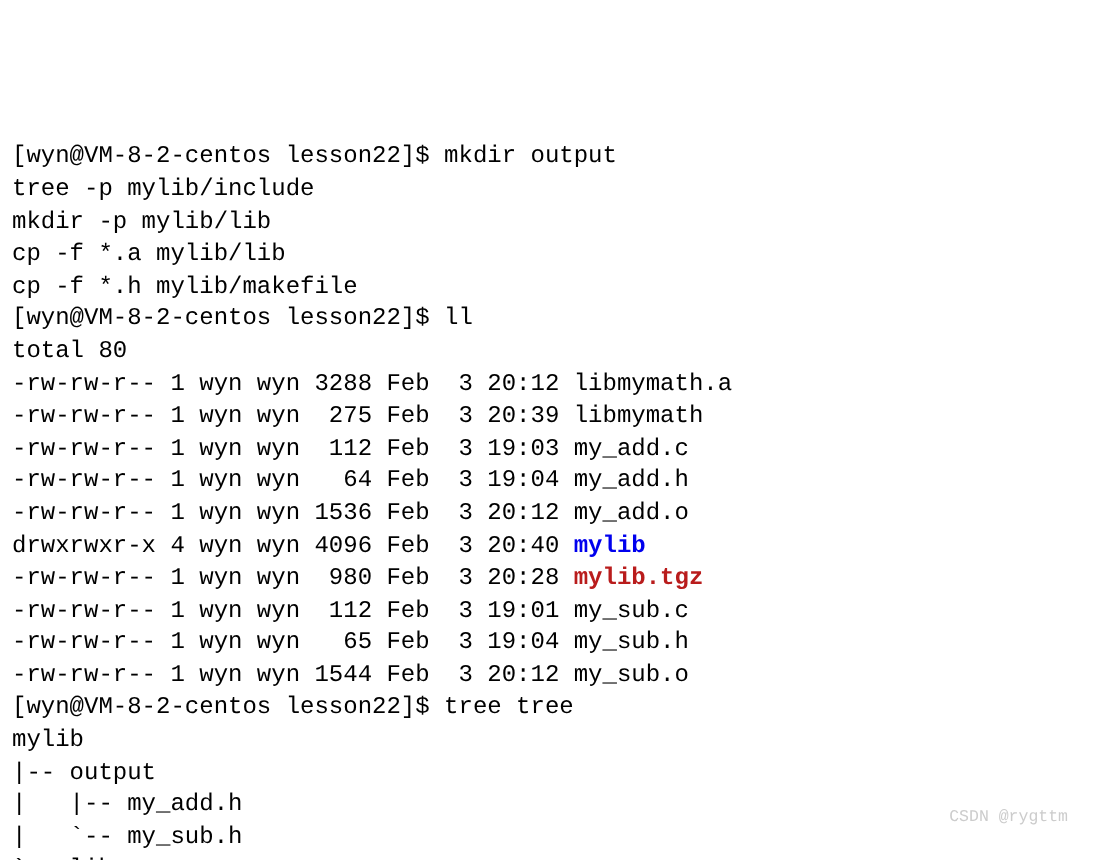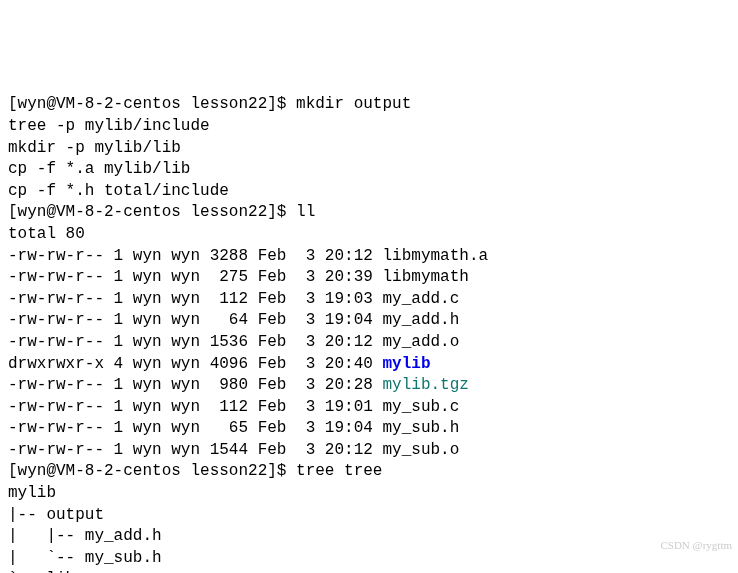--- a/index.html
+++ b/index.html
@@ -6,41 +6,41 @@
       font-family: "Courier New", monospace;
       font-size: 16px;
       background: #ffffff;
       color: #000000;
       margin: 0;
       padding: 8px;
       white-space: pre;
       line-height: 1.35;
     }
     .blue { color: #0000ee; font-weight: bold; }
-    .red { color: #0f766e; font-weight: normal; }
+    .red { color: #b91c1c; font-weight: bold; }
     .watermark {
       position: fixed;
       bottom: 20px;
-      right: 6px;
+      right: 26px;
       color: #cccccc;
-      font-family: Liberation Serif, serif;
+      font-family: Liberation Mono, monospace;
       font-size: 11px;
       white-space: normal;
     }
   </style>
 </head>
 <body>
 
 
 
 <div><span>[wyn@VM-8-2-centos lesson22]$ </span><span>mkdir output</span>
 <span>tree -p mylib/include</span>
 <span>mkdir -p mylib/lib</span>
 <span>cp -f *.a mylib/lib</span>
-<span>cp -f *.h total/include</span>
+<span>cp -f *.h mylib/makefile</span>
 <span>[wyn@VM-8-2-centos lesson22]$ </span><span>ll</span>
 <span>total 80</span>
 <div id="file-list">-rw-rw-r-- 1 wyn wyn 3288 Feb  3 20:12 <span>libmymath.a</span>
 -rw-rw-r-- 1 wyn wyn  275 Feb  3 20:39 <span>libmymath</span>
 -rw-rw-r-- 1 wyn wyn  112 Feb  3 19:03 <span>my_add.c</span>
 -rw-rw-r-- 1 wyn wyn   64 Feb  3 19:04 <span>my_add.h</span>
 -rw-rw-r-- 1 wyn wyn 1536 Feb  3 20:12 <span>my_add.o</span>
 drwxrwxr-x 4 wyn wyn 4096 Feb  3 20:40 <span class="blue">mylib</span>
 -rw-rw-r-- 1 wyn wyn  980 Feb  3 20:28 <span class="red">mylib.tgz</span>
 -rw-rw-r-- 1 wyn wyn  112 Feb  3 19:01 <span>my_sub.c</span>

